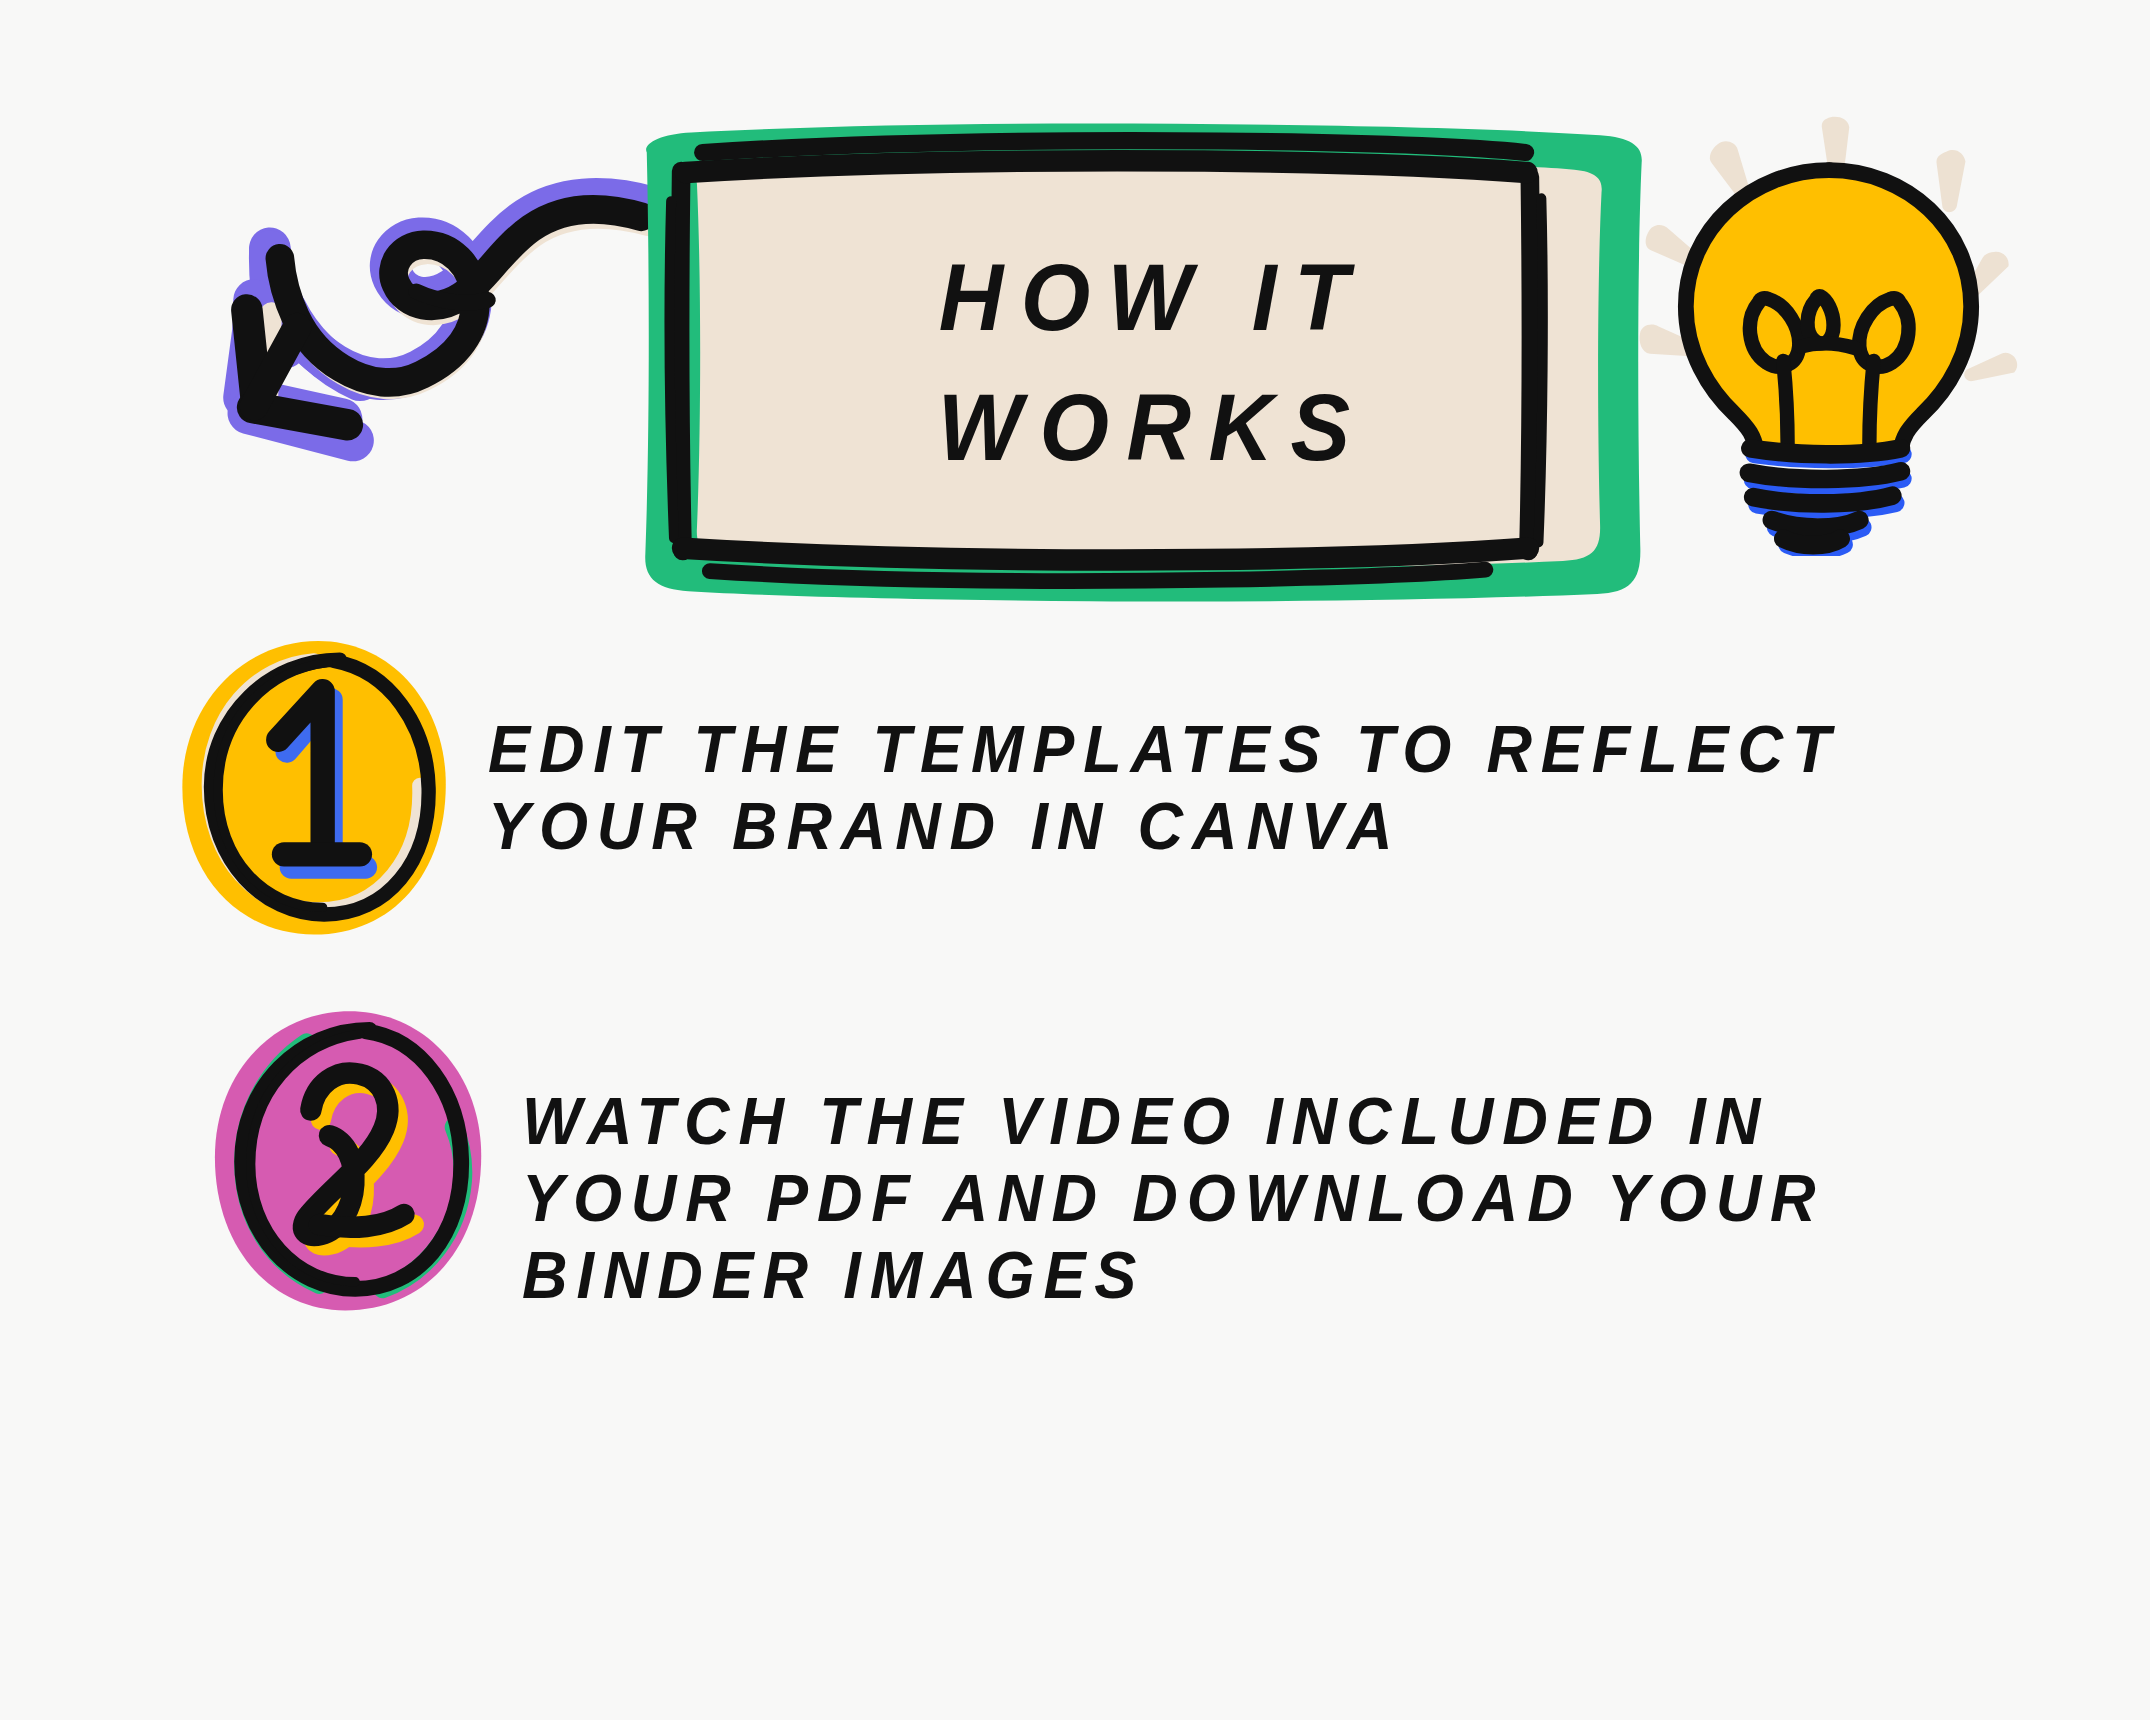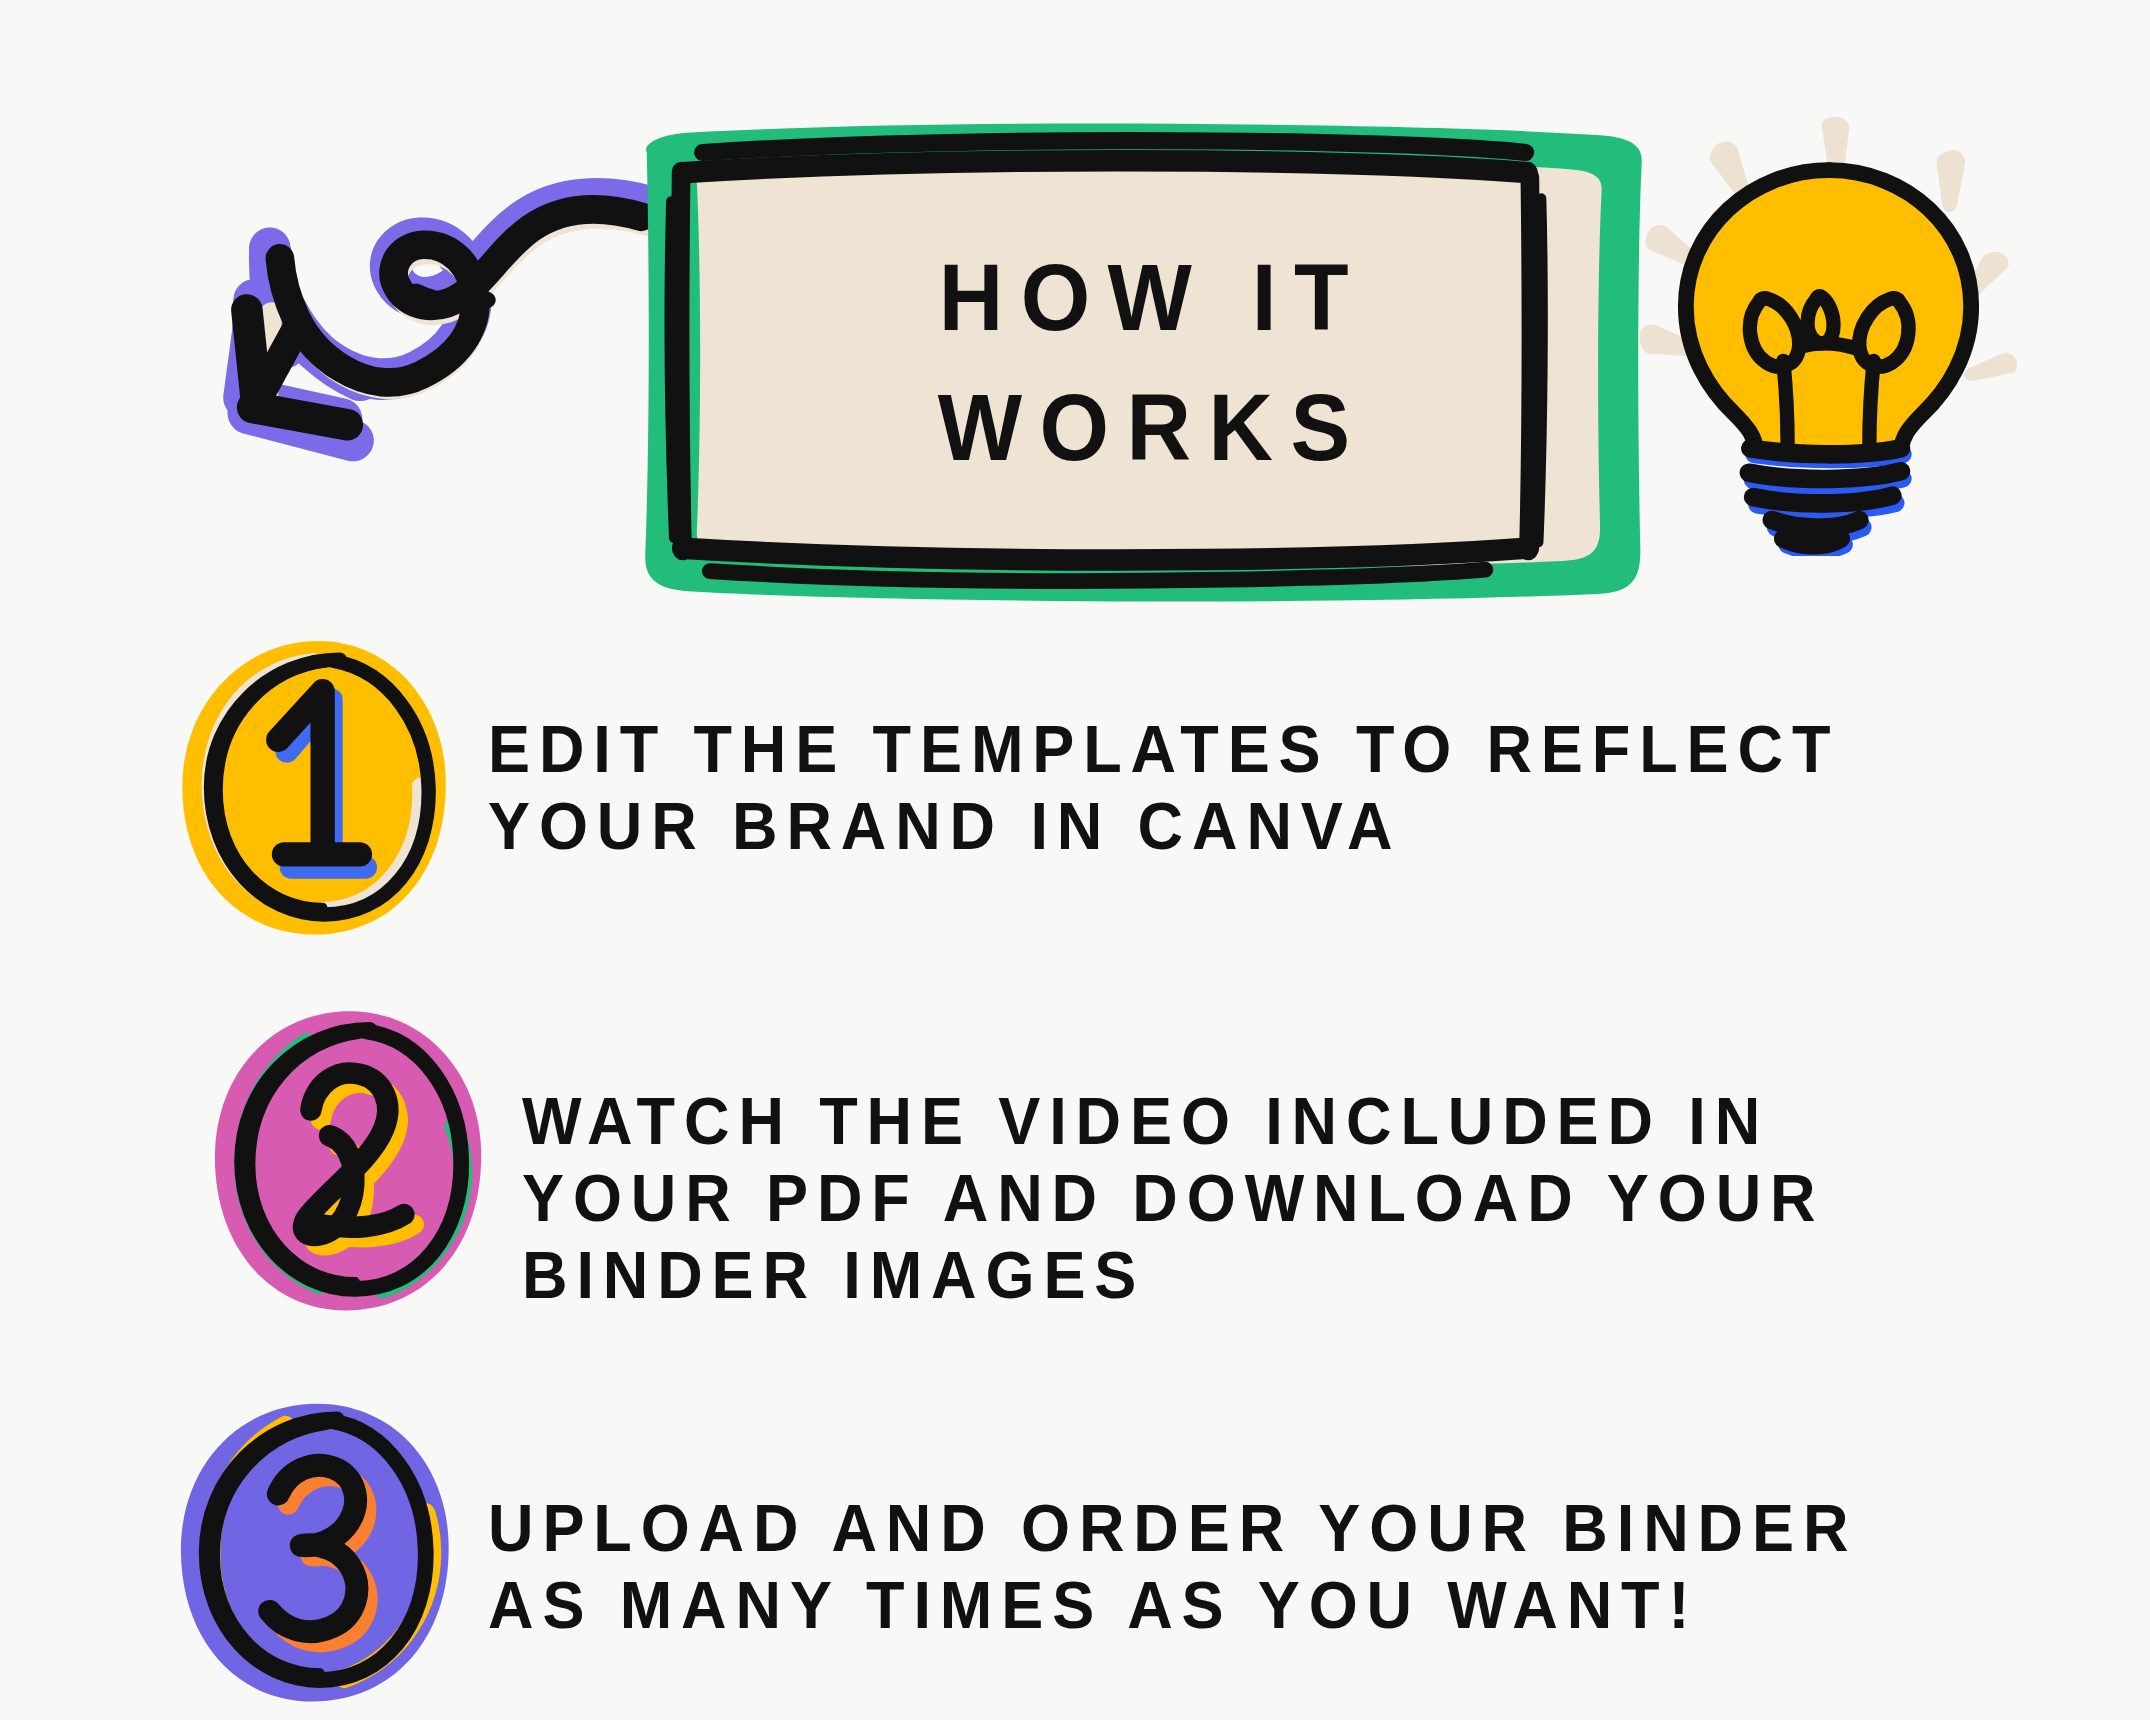--- a/index.html
+++ b/index.html
@@ -14,20 +14,21 @@
     font-family: "Liberation Sans", sans-serif;
     overflow: hidden;
     position: relative;
   }
 
   #canvas {
     position: absolute;
     inset: 0;
     width: 2045px;
     height: 1721px;
+    font-style: italic;
   }
 
   
   .header-zone {
     position: absolute;
     left: 0;
     top: 0;
     width: 2151px;
     height: 631px;
   }
@@ -307,39 +308,16 @@
                    C240 218 186 256 154 294 C138 312 146 328 170 322
                    C196 316 214 286 216 252 C218 220 206 192 182 184" fill="none" stroke="#111111" stroke-width="30" stroke-linecap="round" stroke-linejoin="round"></path>
           <path d="M168 308 C214 316 258 312 286 294" fill="none" stroke="#111111" stroke-width="30" stroke-linecap="round"></path>
         </svg>
       </div>
       <div class="step-text">WATCH THE VIDEO INCLUDED IN
 YOUR PDF AND DOWNLOAD YOUR
 BINDER IMAGES</div>
     </div>
 
-    <div class="step-row s3">
-      <div class="badge-slot">
-        <svg class="badge-art" viewBox="0 0 420 440" width="301" height="315" aria-hidden="true">
-          <path d="M212 8 C320 8 396 94 396 210 C396 336 318 424 206 424
-                   C98 424 22 336 22 212 C22 94 104 8 212 8 Z" fill="#7065E3"></path>
-          <path d="M168 38 C106 70 64 138 64 216 C64 252 72 286 88 314" fill="none" stroke="#FFBF00" stroke-width="26" stroke-linecap="round"></path>
-          <path d="M364 160 C372 184 374 208 372 232 C366 306 318 368 250 392" fill="none" stroke="#FFBF00" stroke-width="26" stroke-linecap="round"></path>
-          <path d="M240 30 C140 30 58 112 58 216 C58 318 130 394 216 394
-                   C304 394 366 318 364 214 C362 120 308 44 232 32" fill="none" stroke="#111111" stroke-width="22" stroke-linecap="round"></path>
-          <path d="M226 38 C140 50 70 120 70 220 C70 314 136 384 216 384" fill="none" stroke="#111111" stroke-width="13" stroke-linecap="round"></path>
-
-          <path d="M172 148 C186 116 220 100 250 112 C282 124 290 164 266 194
-                   C250 214 224 222 204 220 C230 216 258 226 272 248
-                   C292 280 280 320 246 334 C214 348 180 338 160 312" fill="none" stroke="#F98031" stroke-width="30" stroke-linecap="round" stroke-linejoin="round"></path>
-
-          <path d="M158 134 C172 102 206 86 236 98 C268 110 276 150 252 180
-                   C236 200 210 208 190 206 C216 202 244 212 258 234
-                   C278 266 266 306 232 320 C200 334 166 324 146 298" fill="none" stroke="#111111" stroke-width="32" stroke-linecap="round" stroke-linejoin="round"></path>
-        </svg>
-      </div>
-      <div class="step-text">UPLOAD AND ORDER YOUR BINDER
-AS MANY TIMES AS YOU WANT!</div>
-    </div>
 
   </div>
 </div>
 
 
 </body></html>

